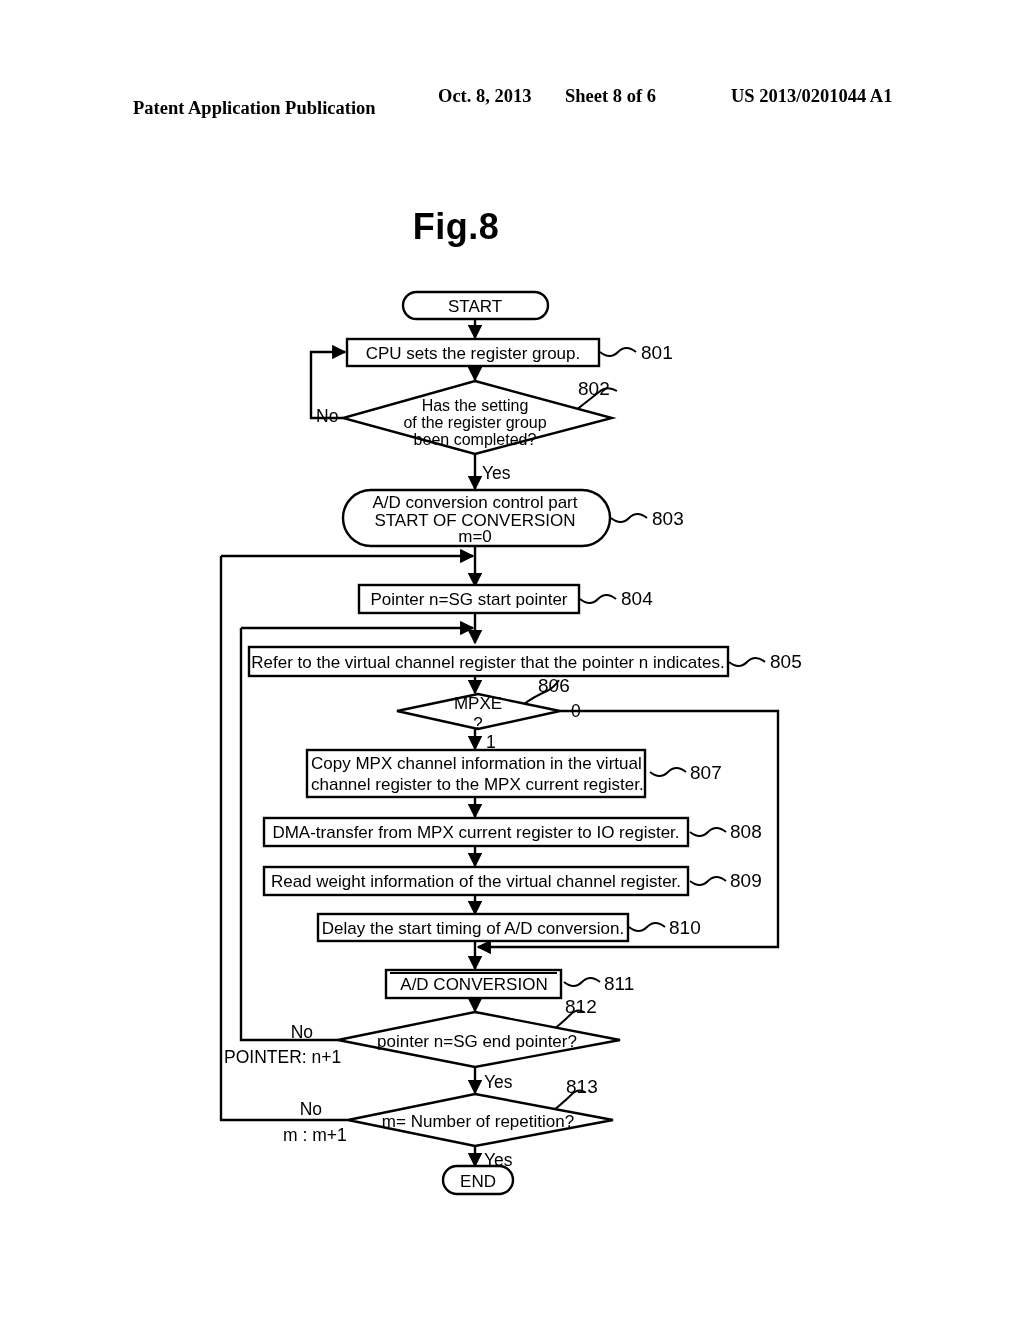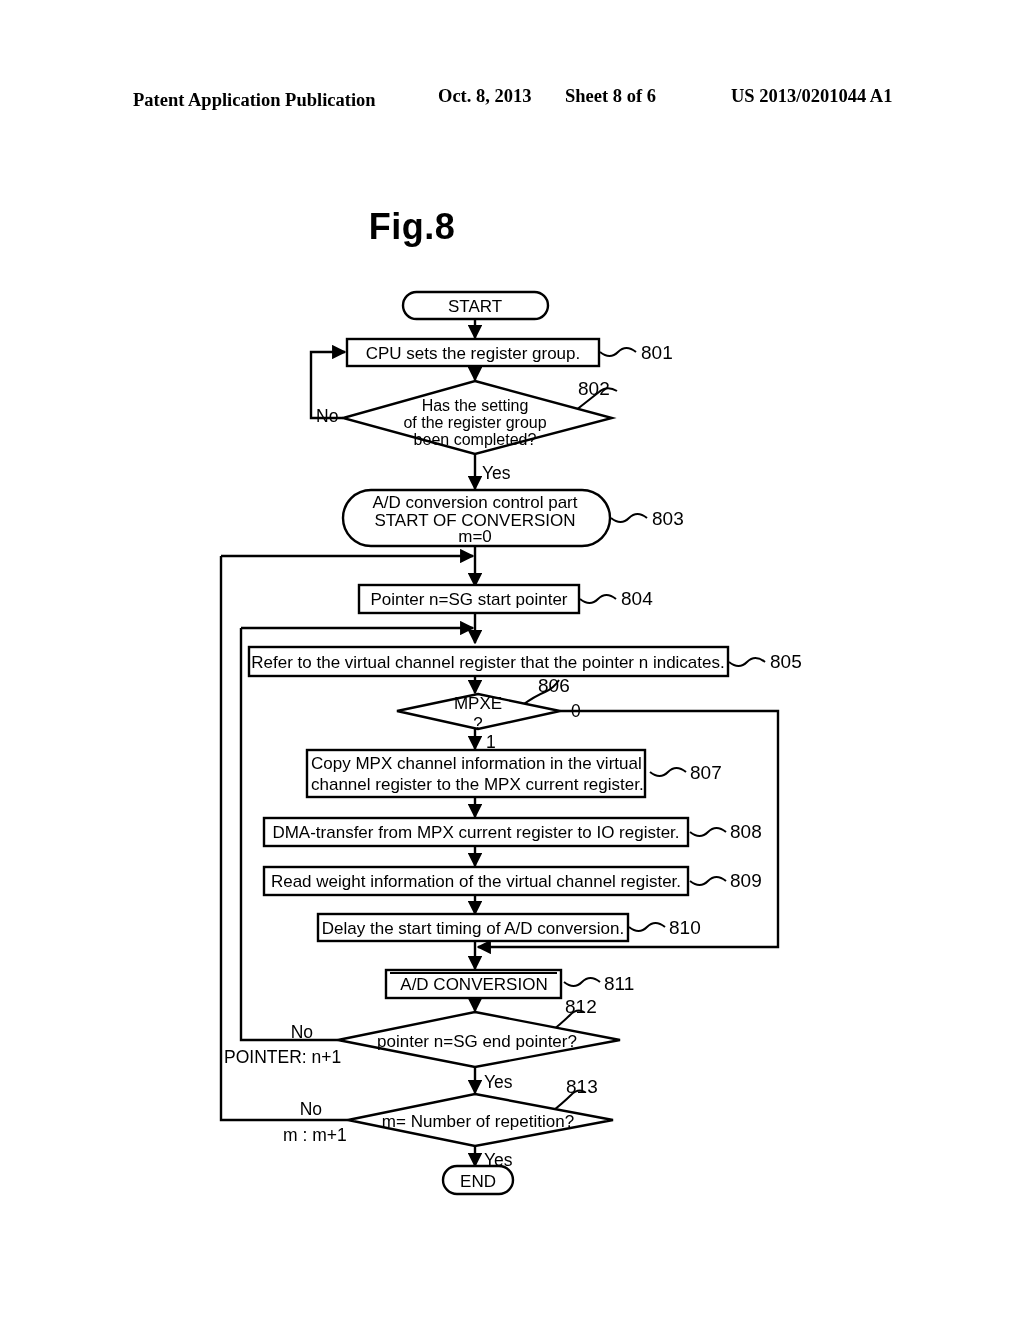--- a/index.html
+++ b/index.html
@@ -22,36 +22,37 @@
     position: absolute;
     top: 86px;
     left: 133px;
     width: 760px;
     height: 26px;
     font-family: "Liberation Serif", serif;
     font-weight: bold;
     font-size: 18.5px;
     white-space: nowrap;
   }
-  .page-header .hdr-pub   { position: absolute; left: 0px;   top: 4px; }
+  .page-header .hdr-pub   { position: absolute; left: 0px;   top: 12px; }
   .page-header .hdr-date  { position: absolute; left: 305px; top: 0; }
   .page-header .hdr-sheet { position: absolute; left: 432px; top: 0; }
   .page-header .hdr-num   { position: absolute; left: 598px; top: 0; }
 
   
   .fig-title {
     position: absolute;
     left: 0;
     top: 206px;
     width: 824px;
     text-align: center;
     font-family: "Liberation Sans", sans-serif;
     font-weight: bold;
     font-size: 36px;
     letter-spacing: 0.5px;
+    padding-left: 44px;
   }
 
   
   #flow {
     position: absolute;
     left: 0;
     top: 0;
     width: 1024px;
     height: 1320px;
   }

